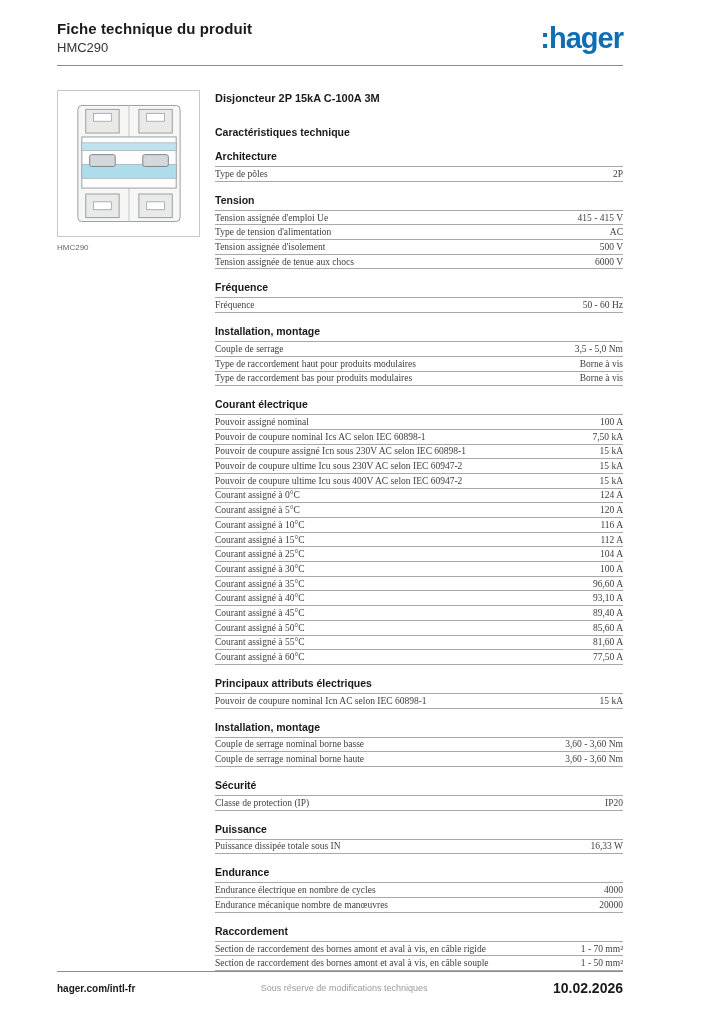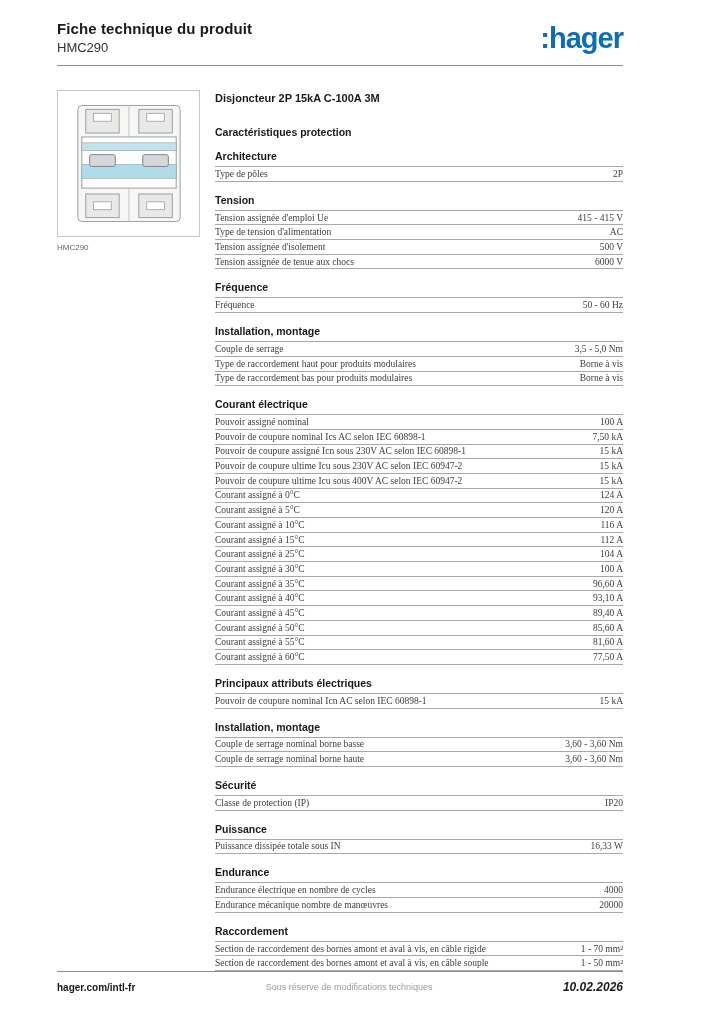--- a/index.html
+++ b/index.html
@@ -111,21 +111,21 @@
   footer.page-footer {
     margin-top: auto;
     border-top: 1px solid #8c8c8c;
     display: flex;
     justify-content: space-between;
     align-items: center;
     padding: 8px 0 14px 0;
   }
   .footer-left { font-size: 10px; font-weight: bold; color: #1a1a1a; }
   .footer-center { font-size: 9px; color: #9a9a9a; }
-  .footer-right { font-size: 12px; font-weight: bold; color: #1a1a1a; font-style: italic; }
+  .footer-right { font-size: 14px; font-weight: bold; color: #1a1a1a; }
 </style>
 </head>
 <body>
 
 <div class="page">
 
   <header class="page-header">
     <div class="header-left">
       <h1>Fiche technique du produit</h1>
       <div class="ref">HMC290</div>
@@ -153,21 +153,21 @@
           <rect x="70" y="96" width="34" height="24" fill="#e9e9e7" stroke="#9aa0a4" stroke-width="1"></rect>
           <rect x="24" y="104" width="18" height="8" fill="#ffffff" stroke="#9aa0a4" stroke-width="0.8"></rect>
           <rect x="78" y="104" width="18" height="8" fill="#ffffff" stroke="#9aa0a4" stroke-width="0.8"></rect>
         </svg>
       </div>
       <div class="figure-caption">HMC290</div>
     </aside>
 
     <section class="right-col">
       <h2 class="product-name">Disjoncteur 2P 15kA C-100A 3M</h2>
-      <h3 class="characteristics-heading">Caractéristiques protection</h3>
+      <h3 class="characteristics-heading">Caractéristiques technique</h3>
       <div id="sections">
           <div class="spec-section">
             <div class="section-title">Architecture</div>
             <div class="spec-table">
               <div class="spec-row">
                 <span class="spec-label">Type de pôles</span>
                 <span class="spec-value">2P</span>
               </div>
             </div>
           </div>

